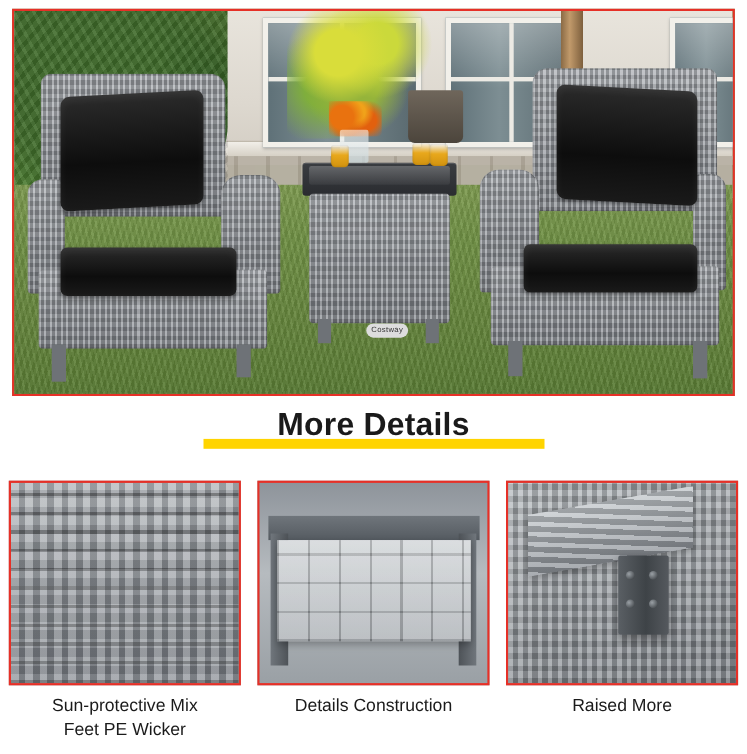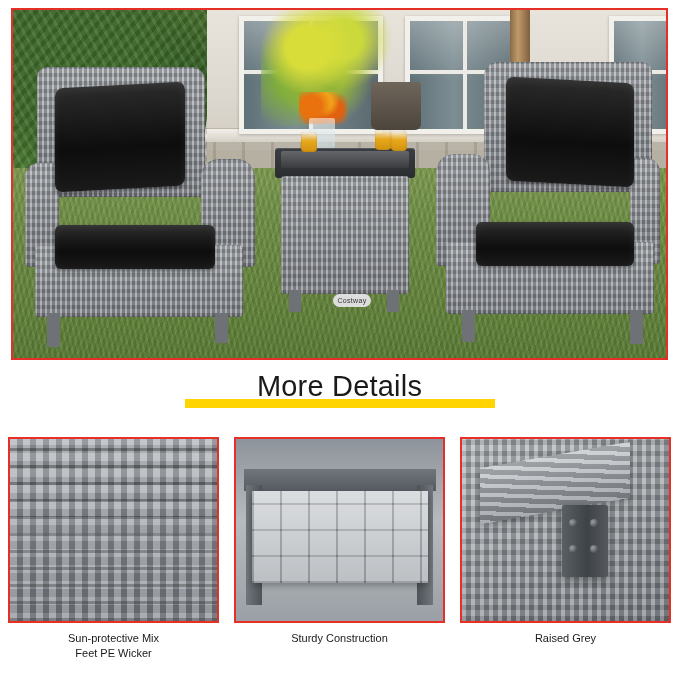--- a/index.html
+++ b/index.html
@@ -205,21 +205,21 @@
 
   
   .details-head {
     position: absolute;
     left: 0; top: 370px; width: 679px; height: 48px;
     text-align: center;
   }
   .details-head .title {
     display: inline-block;
     font-size: 29px;
-    font-weight: normal;
+    font-weight: bold;
     color: #1a1a1a;
     letter-spacing: .2px;
     position: relative;
     padding: 0 16px;
     z-index: 2;
   }
   .hl-bar {
     position: absolute;
     height: 9px;
     background: #ffd400;
@@ -246,21 +246,21 @@
     height: 186px;
     border: 2px solid #e63027;
     box-sizing: border-box;
     overflow: hidden;
     position: relative;
     background: #9fa4a9;
   }
   .card .caption {
     margin-top: 8px;
     text-align: center;
-    font-size: 11px;
+    font-size: 16px;
     color: #1a1a1a;
     line-height: 1.35;
   }
 
   
   .weave {
     position: absolute; inset: 0;
     background:
       repeating-linear-gradient(0deg, rgba(0,0,0,.30) 0 3px, rgba(0,0,0,0) 3px 17px),
       repeating-linear-gradient(90deg, rgba(255,255,255,.26) 0 7px, rgba(0,0,0,.16) 7px 13px),
@@ -413,35 +413,35 @@
     <div class="card card-2">
       <div class="thumb">
         <div class="frame-shot">
           <div class="rail-top"></div>
           <div class="legl"></div>
           <div class="legr"></div>
           <div class="slab"></div>
         </div>
       </div>
       <div class="caption">
-        <div>Sturdy Construction</div>
+        <div>Details Construction</div>
       </div>
     </div>
 
     <div class="card card-3">
       <div class="thumb">
         <div class="foot-shot">
           <div class="corner"></div>
           <div class="foot">
             <span class="screw s1"></span>
             <span class="screw s2"></span>
             <span class="screw s3"></span>
             <span class="screw s4"></span>
           </div>
         </div>
       </div>
       <div class="caption">
-        <div>Raised Grey</div>
+        <div>Raised More</div>
       </div>
     </div>
 
   </div>
 </div>
 
 </body></html>

